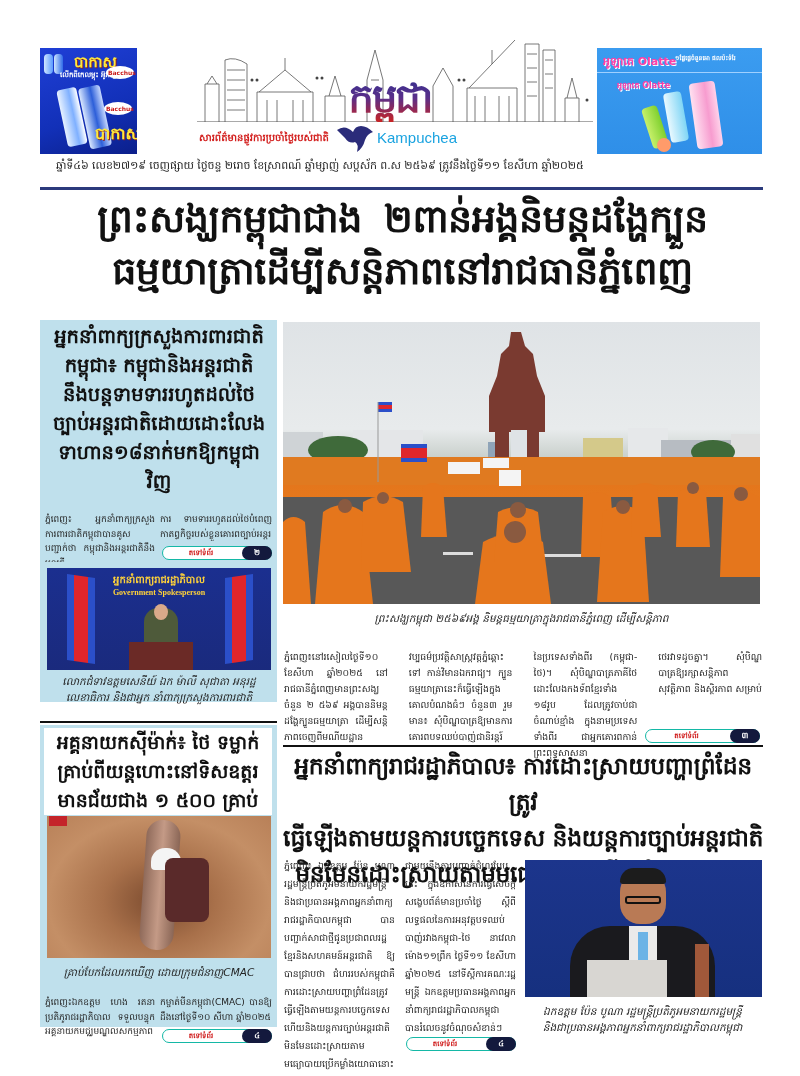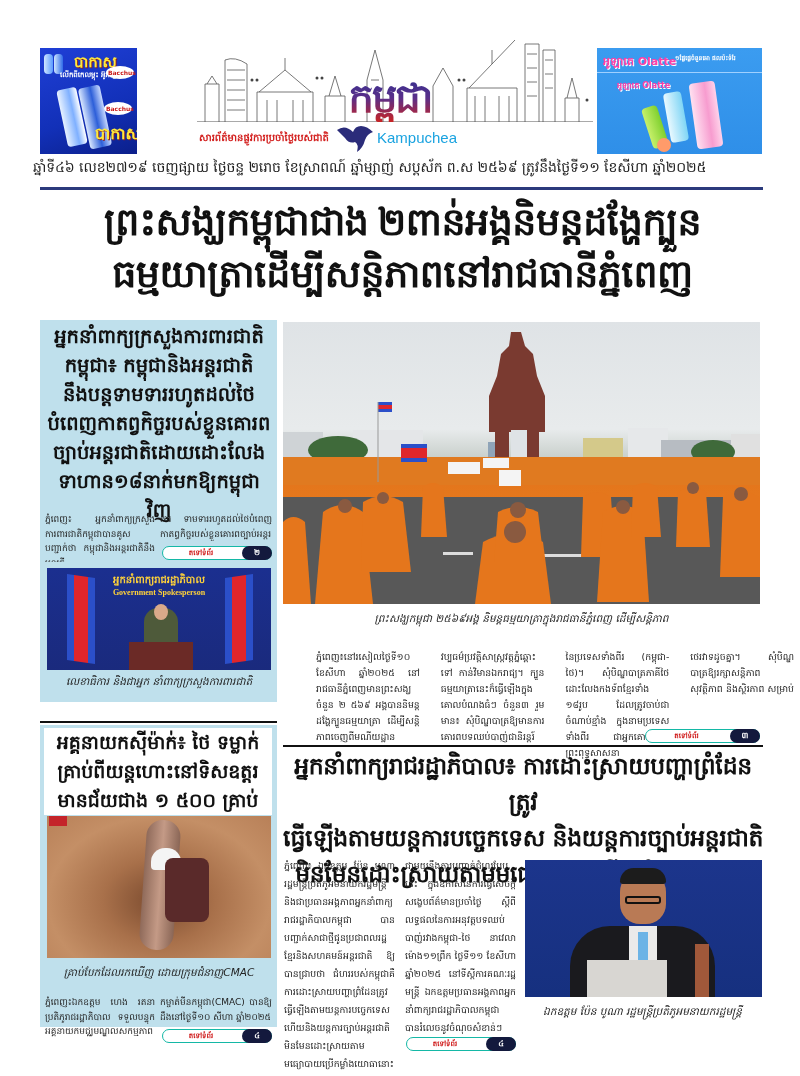--- a/index.html
+++ b/index.html
@@ -25,25 +25,25 @@
 
   .logo-area { position: absolute; left: 197px; top: 40px; width: 396px; height: 115px; }
   .skyline { position: absolute; left: 0; top: 0; width: 396px; height: 82px; }
   .logo-word { position: absolute; left: 110px; top: 34px; width: 166px; height: 48px; font-size: 40px; font-weight: bold; line-height: 48px; text-align: center;
     background: linear-gradient(180deg, #2f2f8f 0%, #5a2f8a 50%, #c92323 100%);
     -webkit-background-clip: text; background-clip: text; color: transparent; letter-spacing: -2px; }
   .logo-tagline { position: absolute; left: 2px; top: 91px; font-size: 10px; font-weight: bold; color: #d3201f; white-space: nowrap; }
   .logo-emblem { position: absolute; left: 138px; top: 84px; }
   .logo-kampuchea { position: absolute; left: 180px; top: 89px; font-family: "Liberation Sans", sans-serif; font-size: 15px; color: #1aa3e0; }
 
-  .issue-line { position: absolute; left: 33px; top: 158px; width: 725px; font-size: 14px; color: #222; white-space: nowrap; overflow: hidden; letter-spacing: -0.1px; }
+  .issue-line { position: absolute; left: 56px; top: 158px; width: 725px; font-size: 11px; color: #222; white-space: nowrap; overflow: hidden; letter-spacing: -0.1px; }
   .rule-navy { position: absolute; left: 40px; top: 187px; width: 723px; height: 3px; background: #2b3a7c; }
 
   
-  .main-headline { position: absolute; left: 40px; top: 196px; width: 725px; font-family: Liberation Serif, serif; font-weight: bold; font-size: 38px; line-height: 52px; color: #111; text-align: center; letter-spacing: -0.5px; }
+  .main-headline { position: absolute; left: 40px; top: 196px; width: 725px; font-family: Liberation Mono, monospace; font-weight: bold; font-size: 38px; line-height: 52px; color: #111; text-align: center; letter-spacing: -0.5px; }
 
   
   .blue-box { position: absolute; background: #bfe0ec; }
   .box1 { left: 40px; top: 320px; width: 237px; height: 242px; }
   .box1-title { position: absolute; left: 46px; top: 322px; width: 226px; font-weight: bold; font-size: 19.5px; line-height: 29px; color: #111; text-align: center; }
   .small-text { font-size: 9px; line-height: 14.5px; color: #222; }
   .col-text { position: absolute; text-align: justify; }
   .cont-pill { position: absolute; height: 14px; border: 1px solid #14b8a6; border-radius: 8px; background: #fff; }
   .cont-pill .pill-label { position: absolute; left: 0; right: 32px; top: 1px; text-align: center; font-size: 7px; font-weight: bold; color: #d01d1d; }
   .cont-pill .pill-num { position: absolute; right: -1px; top: -1px; width: 30px; height: 14px; border-radius: 8px; background: #13193d; color: #fff; font-size: 8px; font-weight: bold; text-align: center; line-height: 14px; }
@@ -57,21 +57,21 @@
   .box3 { left: 40px; top: 725px; width: 237px; height: 302px; }
   .box3-title { position: absolute; left: 44px; top: 728px; width: 228px; font-weight: bold; font-size: 19px; line-height: 29px; color: #111; text-align: center; background: #fff; }
   .photo-cmac { position: absolute; left: 47px; top: 816px; width: 224px; height: 142px; overflow: hidden;
     background: radial-gradient(ellipse at 50% 60%, #7a4a2e 0%, #a8704a 35%, #c48f66 70%, #b88058 100%); }
 
   
   .photo-monks { position: absolute; left: 283px; top: 322px; width: 477px; height: 282px; overflow: hidden;
     background: linear-gradient(180deg, #dfe3e6 0%, #e8ebec 38%, #c9d0cc 48%, #e2751b 52%, #e8791d 70%, #5b5b5b 72%, #565656 100%); }
 
   .monks-caption { position: absolute; left: 283px; top: 610px; width: 477px; }
-  .article1-cols { position: absolute; left: 284px; top: 649px; width: 478px; display: flex; gap: 21px; margin-left: 32px; }
+  .article1-cols { position: absolute; left: 284px; top: 649px; width: 478px; display: flex; gap: 21px; }
   .article1-cols .c { flex: 1; font-size: 9.3px; line-height: 16px; color: #222; text-align: justify; }
 
   .headline2 { position: absolute; left: 283px; top: 737px; width: 480px; font-weight: bold; font-size: 23.5px; line-height: 36px; color: #111; text-align: center; letter-spacing: -0.4px; }
 
   .article2-cols { position: absolute; left: 284px; top: 857px; width: 232px; display: flex; gap: 10px; }
   .article2-cols .c { flex: 1; font-size: 9.3px; line-height: 18px; color: #222; text-align: justify; }
 
   .photo-bunna { position: absolute; left: 525px; top: 860px; width: 237px; height: 137px; overflow: hidden; background: linear-gradient(180deg, #1c358c 0%, #16307f 100%); }
   .bunna-caption { position: absolute; left: 520px; top: 1003px; width: 245px; }
 </style>
@@ -152,21 +152,20 @@
 <div class="main-headline">
   <div>ព្រះសង្ឃកម្ពុជាជាង ២ពាន់អង្គនិមន្តដង្ហែក្បួន</div>
   <div>ធម្មយាត្រាដើម្បីសន្តិភាពនៅរាជធានីភ្នំពេញ</div>
 </div>
 
 <div class="blue-box box1"></div>
 <div class="box1-title">
   <div>អ្នកនាំពាក្យក្រសួងការពារជាតិ</div>
   <div>កម្ពុជា៖ កម្ពុជានិងអន្តរជាតិ</div>
   <div>នឹងបន្តទាមទាររហូតដល់ថៃ</div>
-  <div>បំពេញកាតព្វកិច្ចរបស់ខ្លួនគោរព</div>
   <div>ច្បាប់អន្តរជាតិដោយដោះលែង</div>
   <div>ទាហាន១៨នាក់មកឱ្យកម្ពុជាវិញ</div>
 </div>
 <div class="col-text small-text" style="left:45px;top:512px;width:110px;">ភ្នំពេញ៖ អ្នកនាំពាក្យក្រសួងការពារជាតិកម្ពុជាបានគូសបញ្ជាក់ថា កម្ពុជានិងអន្តរជាតិនឹងបន្តធ្វើ</div>
 <div class="col-text small-text" style="left:160px;top:512px;width:112px;height:30px;overflow:hidden;">ការ ទាមទាររហូតដល់ថៃបំពេញកាតព្វកិច្ចរបស់ខ្លួនគោរពច្បាប់អន្តរ</div>
 <div class="cont-pill" style="left:162px;top:546px;width:110px;">
   <span class="pill-label">តទៅទំព័រ</span>
   <span class="pill-num">២</span>
 </div>
 
@@ -174,20 +173,21 @@
 <div class="photo-spokes">
   <div style="position:absolute;left:0;right:0;top:5px;text-align:center;color:#ffd23a;font-weight:bold;font-size:10px;">អ្នកនាំពាក្យរាជរដ្ឋាភិបាល</div>
   <div style="position:absolute;left:0;right:0;top:20px;text-align:center;color:#ffd23a;font-family:'Liberation Serif',serif;font-weight:bold;font-size:8px;">Government Spokesperson</div>
   <div style="position:absolute;left:20px;top:8px;width:28px;height:86px;background:linear-gradient(90deg,#2b4fc9 0%,#2b4fc9 25%,#e0262b 25%,#e0262b 75%,#2b4fc9 75%);transform:skewY(8deg);"></div>
   <div style="position:absolute;left:178px;top:8px;width:28px;height:86px;background:linear-gradient(90deg,#2b4fc9 0%,#2b4fc9 25%,#e0262b 25%,#e0262b 75%,#2b4fc9 75%);transform:skewY(-8deg);"></div>
   <div style="position:absolute;left:97px;top:40px;width:34px;height:40px;border-radius:14px 14px 4px 4px;background:#4e5a3a;"></div>
   <div style="position:absolute;left:107px;top:36px;width:14px;height:16px;border-radius:50%;background:#d9a98a;"></div>
   <div style="position:absolute;left:82px;top:74px;width:64px;height:28px;background:#6b2a26;"></div>
 </div>
 <div class="abs caption-italic" style="left:44px;top:673px;width:230px;">
+  <div>លោកជំទាវឧត្តមសេនីយ៍ ឯក ម៉ាលី សុជាតា អនុរដ្ឋ</div>
   <div>លេខាធិការ និងជាអ្នក នាំពាក្យក្រសួងការពារជាតិ</div>
 </div>
 
 <div class="rule-black" style="left:40px;top:721px;width:237px;"></div>
 
 <div class="blue-box box3"></div>
 <div class="box3-title">
   <div>អគ្គនាយកស៊ីម៉ាក់៖ ថៃ ទម្លាក់</div>
   <div>គ្រាប់ពីយន្តហោះនៅទិសឧត្តរ</div>
   <div>មានជ័យជាង ១ ៥០០ គ្រាប់</div>
@@ -303,13 +303,14 @@
   <div style="position:absolute;left:95px;top:8px;width:46px;height:16px;border-radius:22px 22px 4px 4px;background:#1c1c1c;"></div>
   <div style="position:absolute;left:100px;top:36px;width:36px;height:8px;border:2px solid #111;border-radius:3px;"></div>
   <div style="position:absolute;left:45px;top:66px;width:145px;height:75px;border-radius:40px 40px 0 0;background:#1a1a1e;"></div>
   <div style="position:absolute;left:104px;top:66px;width:28px;height:54px;background:#eaeaea;"></div>
   <div style="position:absolute;left:113px;top:72px;width:10px;height:46px;background:#6bb3e6;"></div>
   <div style="position:absolute;left:62px;top:100px;width:80px;height:37px;background:#d8d6d2;"></div>
   <div style="position:absolute;left:170px;top:84px;width:14px;height:53px;background:#a0583a;"></div>
 </div>
 <div class="bunna-caption caption-italic">
   <div>ឯកឧត្តម ប៉ែន បូណា រដ្ឋមន្ត្រីប្រតិភូអមនាយករដ្ឋមន្ត្រី</div>
+  <div>និងជាប្រធានអង្គភាពអ្នកនាំពាក្យរាជរដ្ឋាភិបាលកម្ពុជា</div>
 </div>
 
 </body></html>

